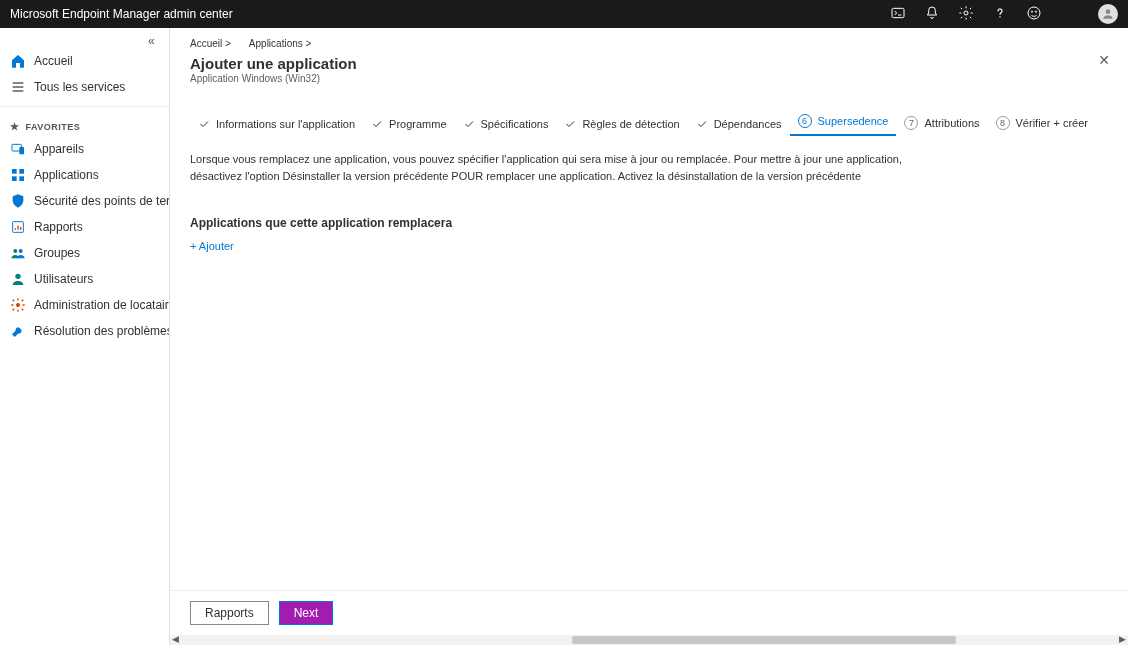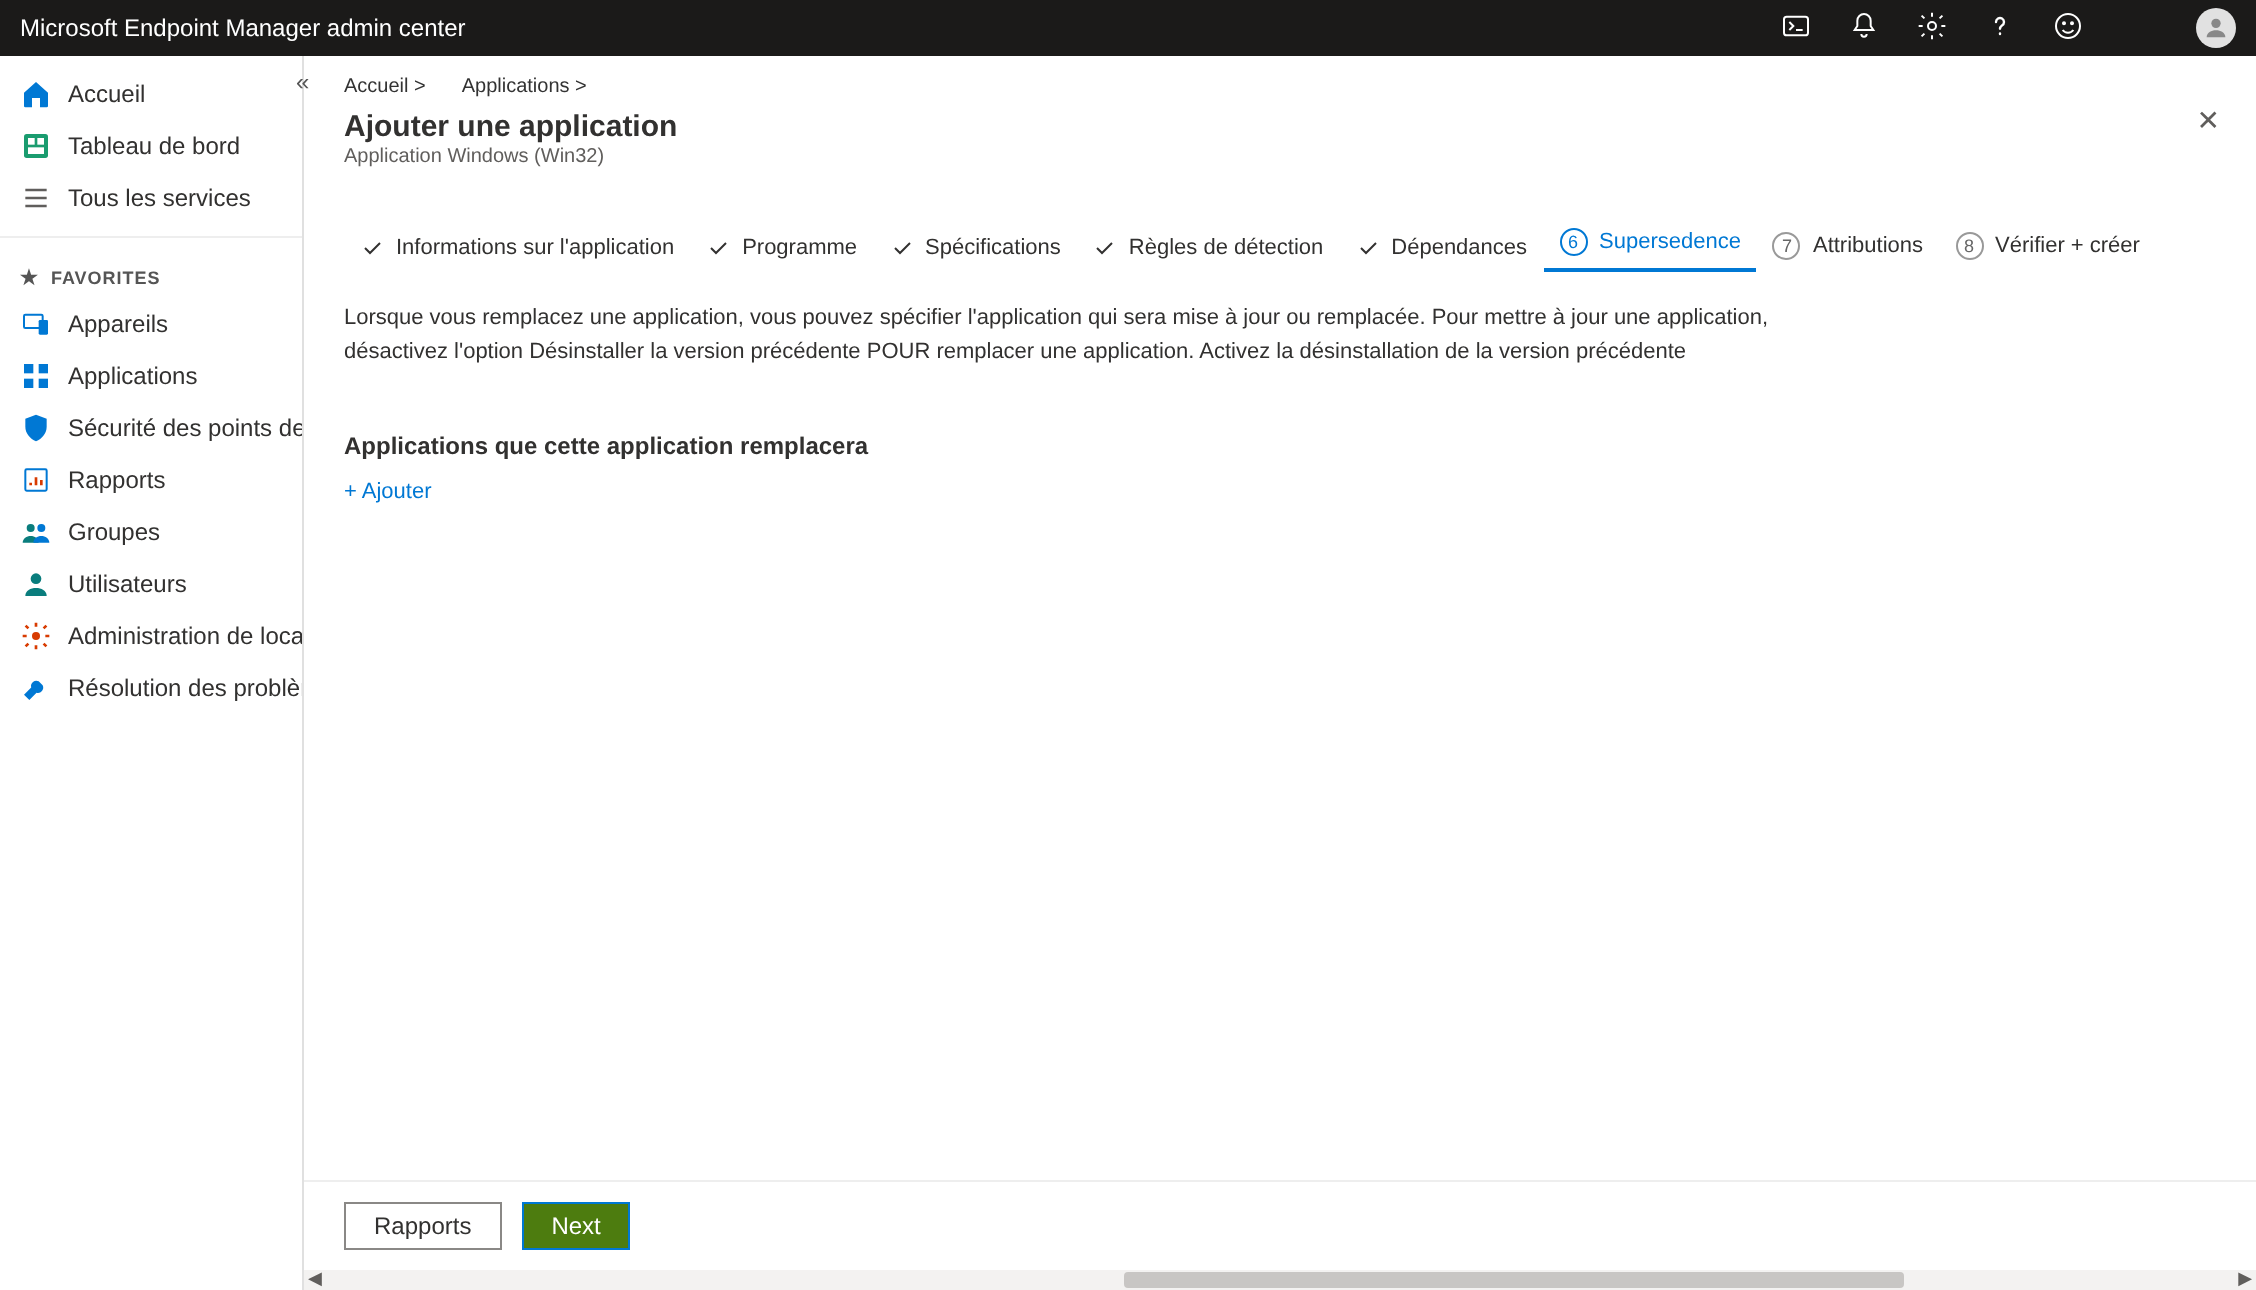--- a/index.html
+++ b/index.html
@@ -12,21 +12,21 @@
   .topbar-right { display: flex; align-items: center; gap: 18px; }
   .topbar-icon { width: 16px; height: 16px; fill: #fff; stroke: #fff; }
   .avatar { width: 20px; height: 20px; border-radius: 50%; background: #e1e1e1; display: flex; align-items: center; justify-content: center; }
   .avatar svg { width: 14px; height: 14px; fill: #888; }
 
   
   .main { flex: 1; display: flex; position: relative; height: calc(645px - 28px); }
   .collapse-toggle { position: absolute; top: 6px; left: 148px; font-size: 12px; color: #555; cursor: pointer; }
 
   
-  .sidebar { width: 152px; border-right: 1px solid #e0e0e0; padding-top: 6px; font-size: 12px; color: #323130; overflow: hidden; }
+  .sidebar { width: 170px; border-right: 1px solid #e0e0e0; padding-top: 20px; font-size: 12px; color: #323130; overflow: hidden; }
   .nav-item { display: flex; align-items: center; gap: 8px; padding: 5px 10px; white-space: nowrap; cursor: pointer; }
   .nav-item .icon { width: 16px; height: 16px; display: flex; align-items: center; justify-content: center; }
   .favorites-header { font-size: 9px; font-weight: 600; letter-spacing: 0.5px; color: #555; padding: 8px 10px 4px 10px; display: flex; align-items: center; gap: 6px; }
   .favorites-header .star { color: #555; font-size: 10px; }
   .nav-separator { border-top: 1px solid #eee; margin: 6px 0; }
 
   
   .content { flex: 1; display: flex; flex-direction: column; position: relative; }
   .content-inner { flex: 1; padding: 10px 20px 0 20px; overflow: hidden; }
   .breadcrumb { font-size: 10px; color: #333; display: flex; gap: 18px; flex-wrap: wrap; }
@@ -49,21 +49,21 @@
   
   .table { margin-top: 12px; font-size: 11px; width: 560px; }
   .thead { display: flex; padding: 6px 10px; border-bottom: 1px solid #eee; color: #323130; }
   .thead > div { flex: 1; }
   .tbody-row { padding: 8px 10px; color: #605e5c; border-bottom: 1px solid #eee; }
   .add-link { font-size: 11px; color: #0078d4; margin-top: 10px; cursor: pointer; display: inline-block; }
 
   
   .bottom-bar { padding: 10px 20px; border-top: 1px solid #eee; display: flex; gap: 10px; }
   .btn { font-size: 12px; padding: 4px 14px; border: 1px solid #8a8886; background: #fff; color: #323130; cursor: pointer; }
-  .btn.primary { background: #4d7c0f; border-color: #0078d4; color: #fff; }
+  .btn.primary { background: #a21caf; border-color: #0078d4; color: #fff; }
 
   
   .hscroll { height: 10px; background: #f3f2f1; position: relative; }
   .hscroll-thumb { position: absolute; left: 42%; top: 1px; height: 8px; width: 40%; background: #c8c6c4; border-radius: 2px; }
   .hscroll .arrow { position: absolute; top: -1px; font-size: 9px; color: #605e5c; }
   .hscroll .arrow.left { left: 2px; }
   .hscroll .arrow.right { right: 2px; }
 </style>
 </head>
 <body>
@@ -117,31 +117,20 @@
   <span class="collapse-toggle">«</span>
 
   <div class="sidebar">
     <div class="nav-item">
       <span class="icon">
           <svg viewBox="0 0 24 24" width="16" height="16">
             <path d="M3 11l9-8 9 8v10a1 1 0 0 1-1 1h-5v-7h-6v7H4a1 1 0 0 1-1-1V11z" fill="#0078d4"></path>
           </svg>
         </span>
       <span>Accueil</span>
-    </div>
-    <div class="nav-item">
-      <span class="icon">
-          <svg viewBox="0 0 24 24" width="16" height="16">
-            <rect x="3" y="3" width="18" height="18" rx="2" fill="#1a9c6f"></rect>
-            <rect x="6" y="6" width="5" height="5" fill="#fff"></rect>
-            <rect x="13" y="6" width="5" height="5" fill="#fff"></rect>
-            <rect x="6" y="13" width="12" height="5" fill="#fff"></rect>
-          </svg>
-        </span>
-      <span>Tableau de bord</span>
     </div>
     <div class="nav-item">
       <span class="icon">
           <svg viewBox="0 0 24 24" width="16" height="16">
             <path d="M4 6h16M4 12h16M4 18h16" stroke="#605e5c" stroke-width="2"></path>
           </svg>
         </span>
       <span>Tous les services</span>
     </div>
     <div class="nav-separator"></div>

